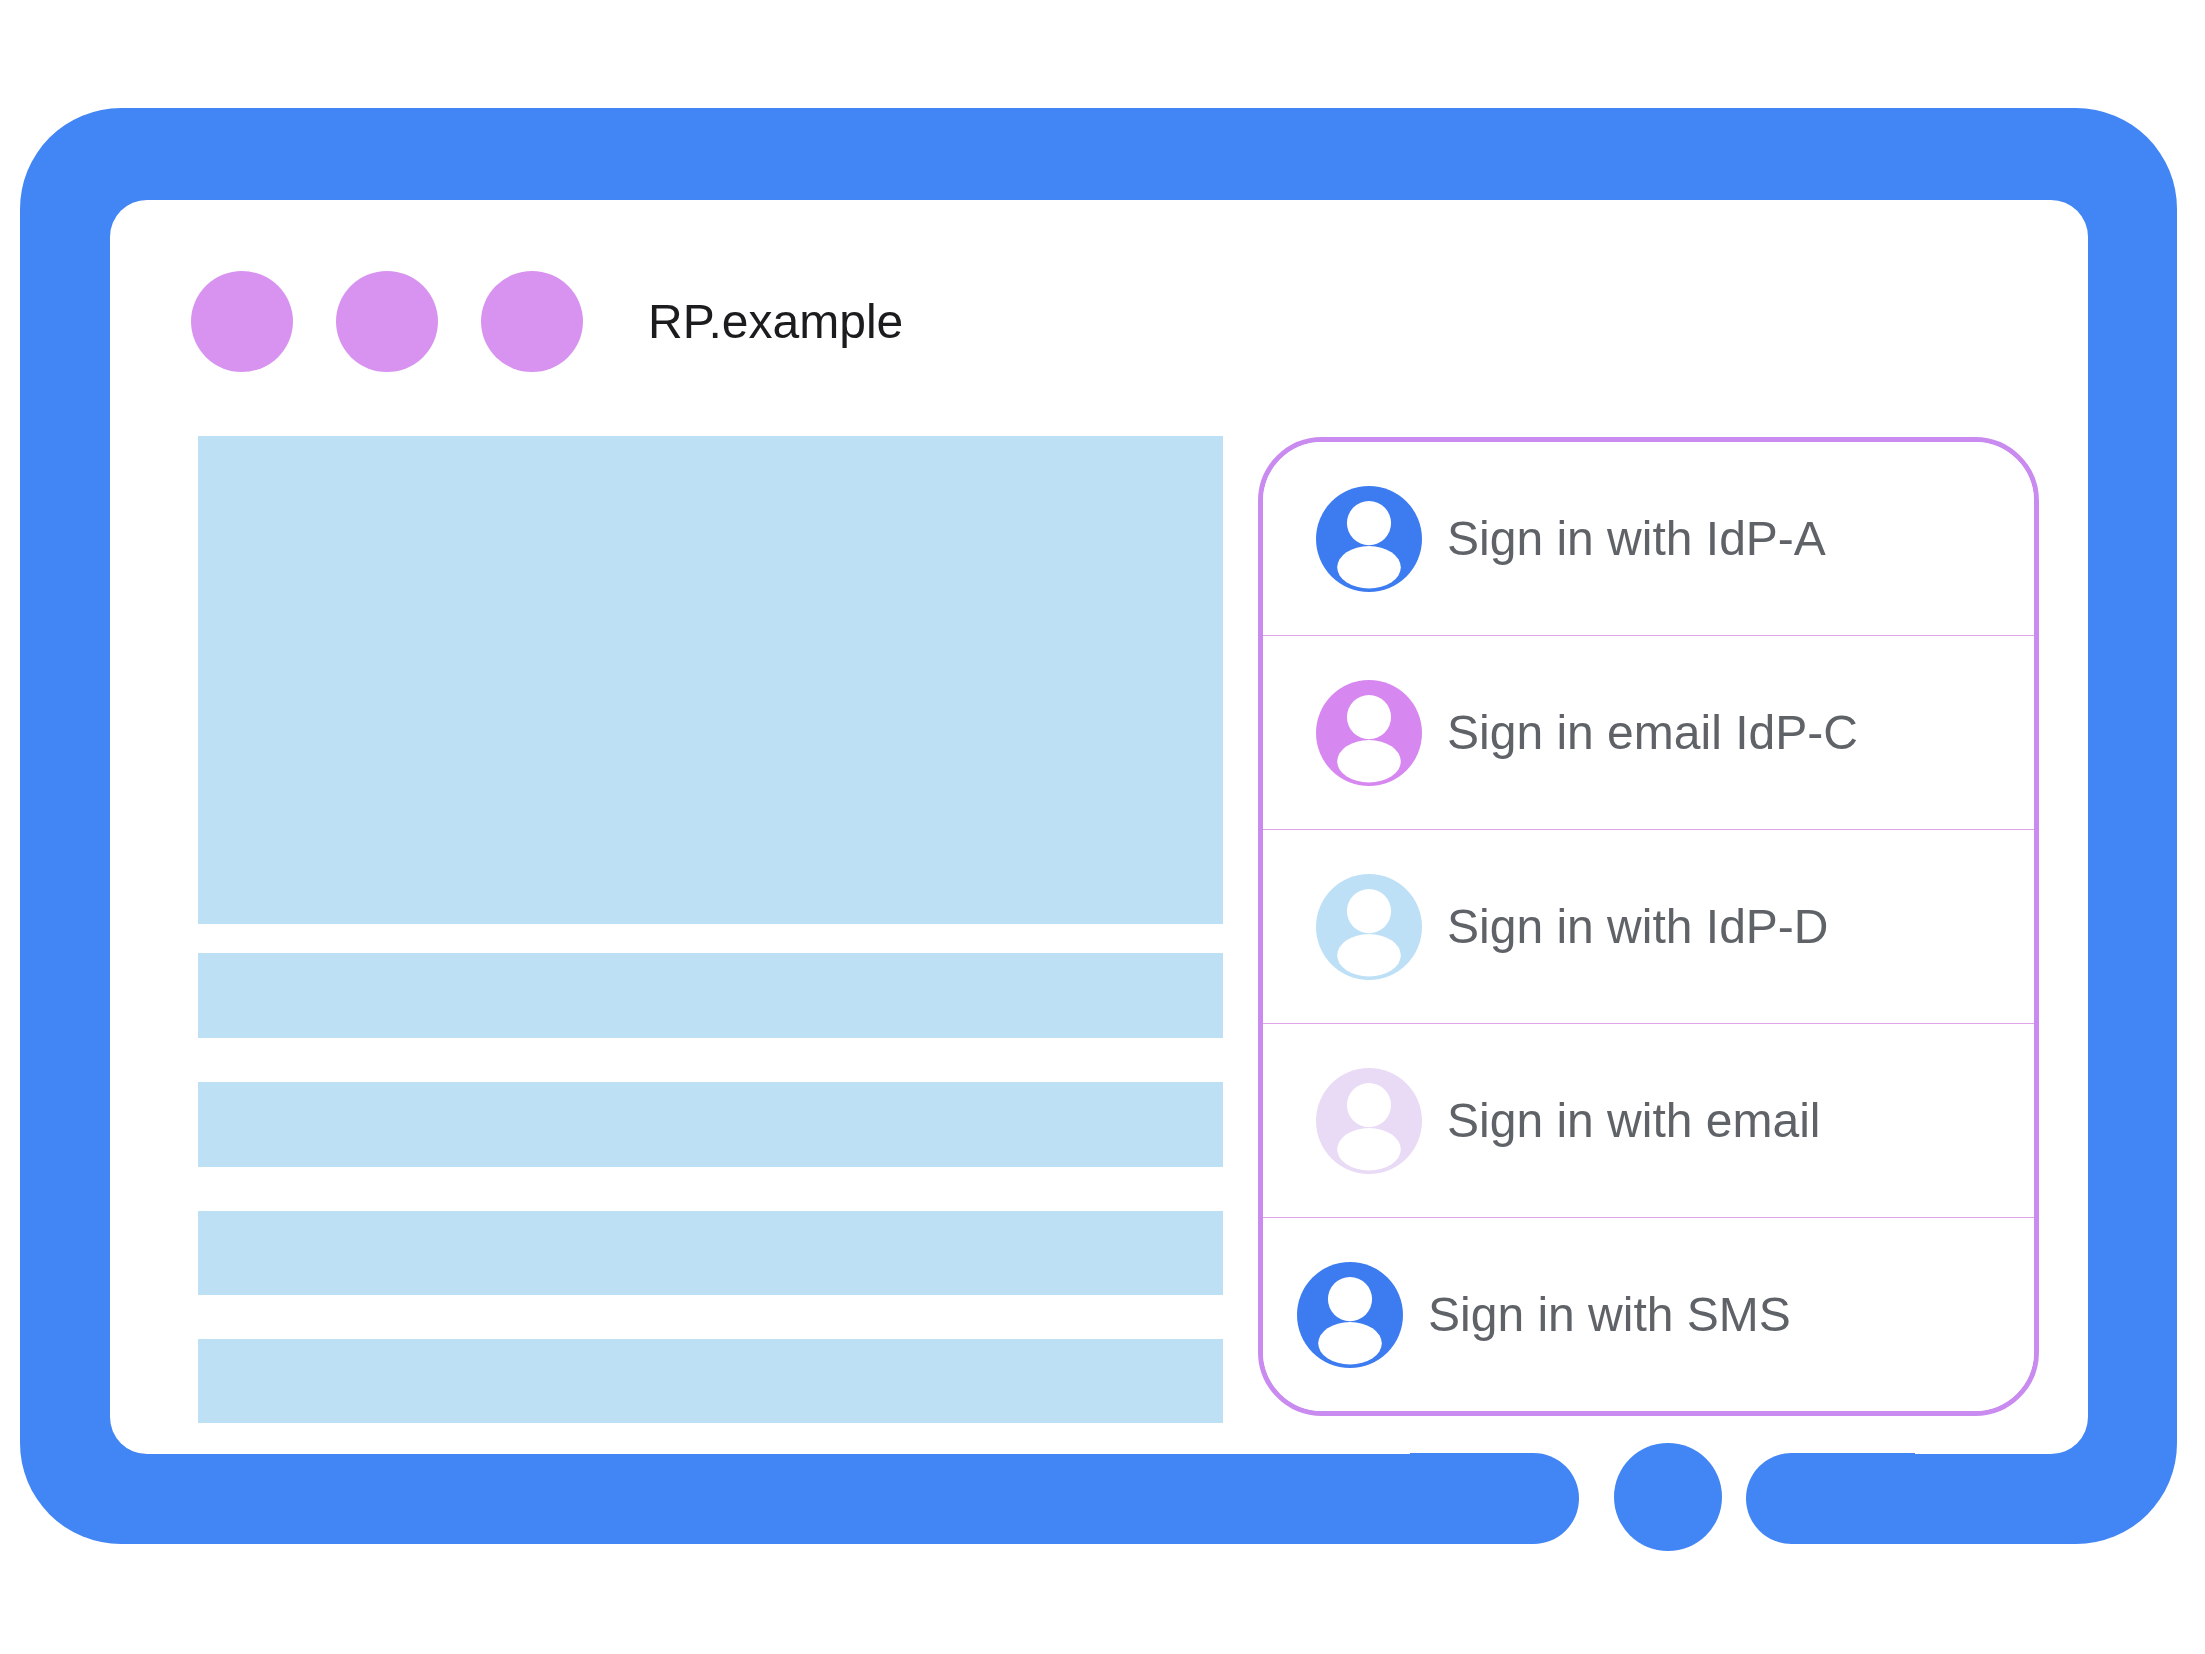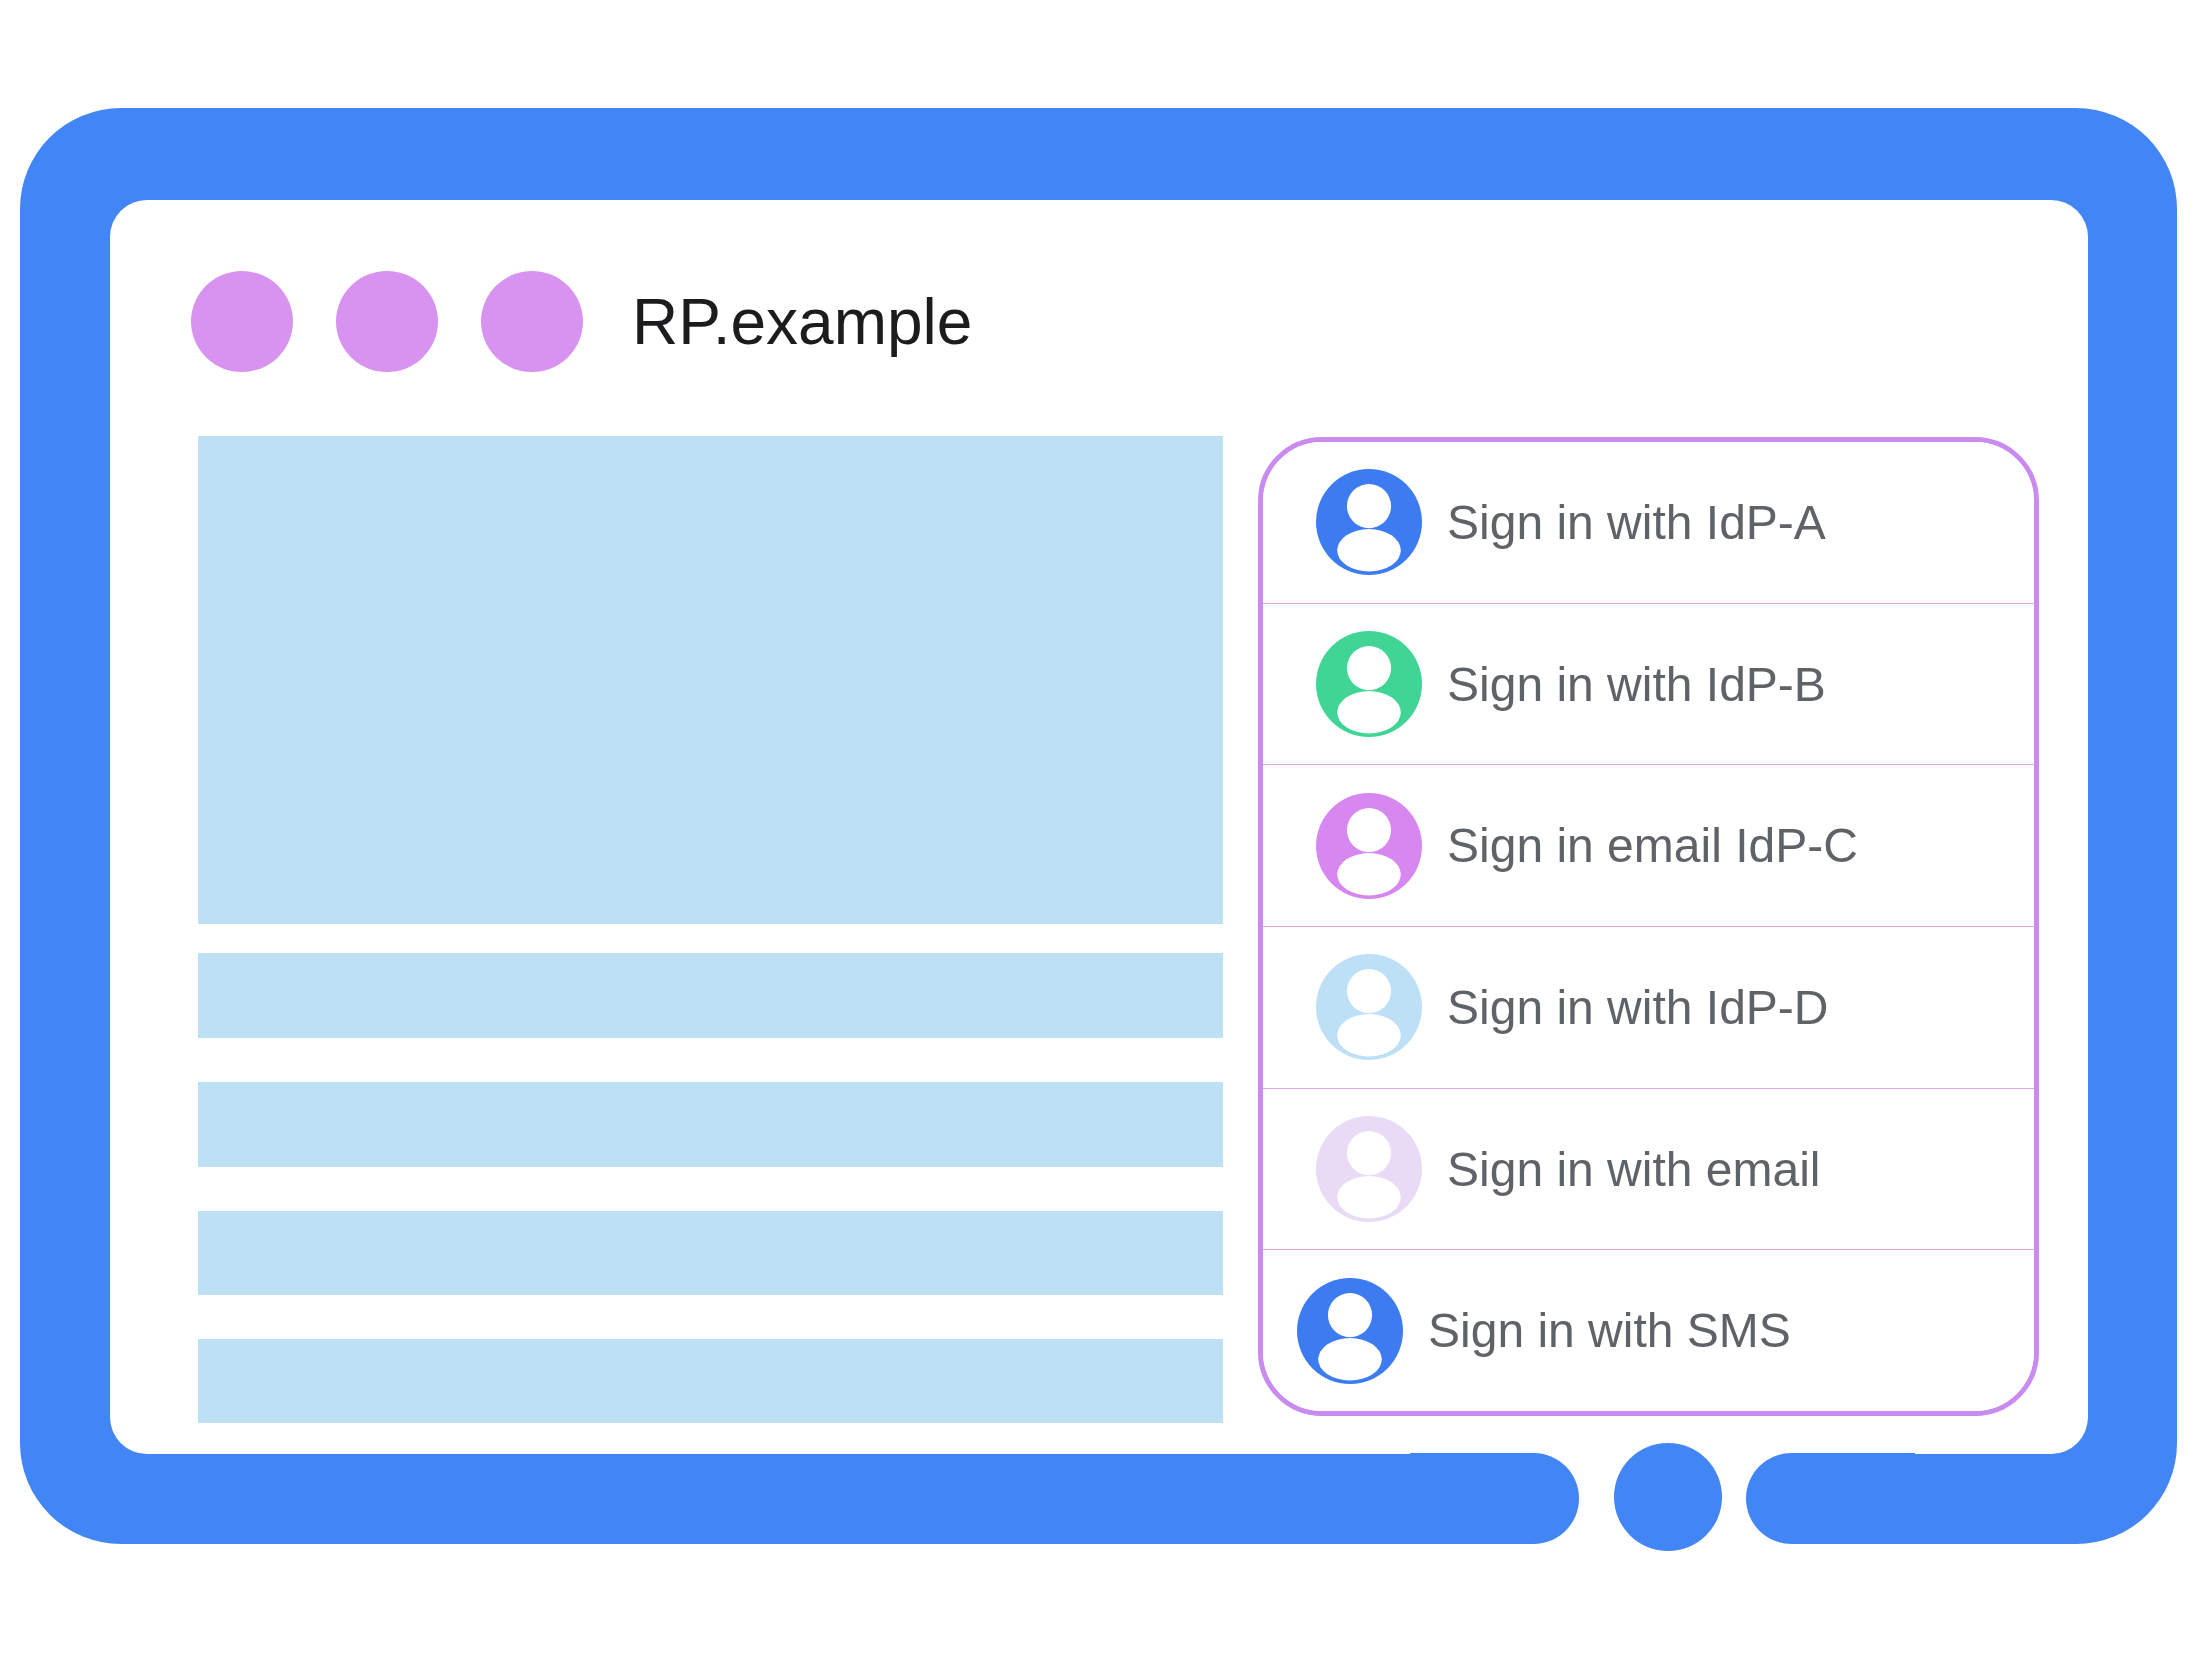--- a/index.html
+++ b/index.html
@@ -30,22 +30,22 @@
     position:absolute;left:1614px;top:1443px;width:108px;height:108px;
     border-radius:50%;background:var(--frame-blue);
   }
   
   .dot{
     position:absolute;top:271px;width:102px;height:101px;border-radius:50%;
     background:var(--window-dot-purple);
   }
   .dot1{left:191px;} .dot2{left:336px;} .dot3{left:481px;}
   .page-title{
-    position:absolute;left:632px;top:271px;height:101px;display:flex;align-items:center;
-    font-size:64px;color:var(--title-black);letter-spacing:0px;
+    position:absolute;left:648px;top:271px;height:101px;display:flex;align-items:center;
+    font-size:48px;color:var(--title-black);letter-spacing:0px;
   }
   
   .ph{position:absolute;left:198px;width:1025px;background:var(--content-placeholder-blue);}
   .hero{top:436px;height:488px;}
   .line1{top:953px;height:85px;}
   .line2{top:1082px;height:85px;}
   .line3{top:1211px;height:84px;}
   .line4{top:1339px;height:84px;}
   
   .panel{
@@ -100,30 +100,20 @@
     <svg class="avatar" viewBox="0 0 120 120">
       <circle class="avatar-bg" cx="60" cy="60" r="60" fill="#3D7CF0"></circle>
       <g clip-path="url(#avclip)">
         <circle cx="60" cy="42" r="25" fill="#ffffff"></circle>
         <ellipse cx="60" cy="92" rx="36" ry="24" fill="#ffffff"></ellipse>
       </g>
     </svg>
     <span class="signin-label">Sign in with IdP-A</span>
   </div>
 
-  <div class="signin-row">
-    <svg class="avatar" viewBox="0 0 120 120">
-      <circle class="avatar-bg" cx="60" cy="60" r="60" fill="#40D495"></circle>
-      <g clip-path="url(#avclip)">
-        <circle cx="60" cy="42" r="25" fill="#ffffff"></circle>
-        <ellipse cx="60" cy="92" rx="36" ry="24" fill="#ffffff"></ellipse>
-      </g>
-    </svg>
-    <span class="signin-label">Sign in with IdP-B</span>
-  </div>
 
   <div class="signin-row">
     <svg class="avatar" viewBox="0 0 120 120">
       <circle class="avatar-bg" cx="60" cy="60" r="60" fill="#D787F0"></circle>
       <g clip-path="url(#avclip)">
         <circle cx="60" cy="42" r="25" fill="#ffffff"></circle>
         <ellipse cx="60" cy="92" rx="36" ry="24" fill="#ffffff"></ellipse>
       </g>
     </svg>
     <span class="signin-label">Sign in email IdP-C</span>

